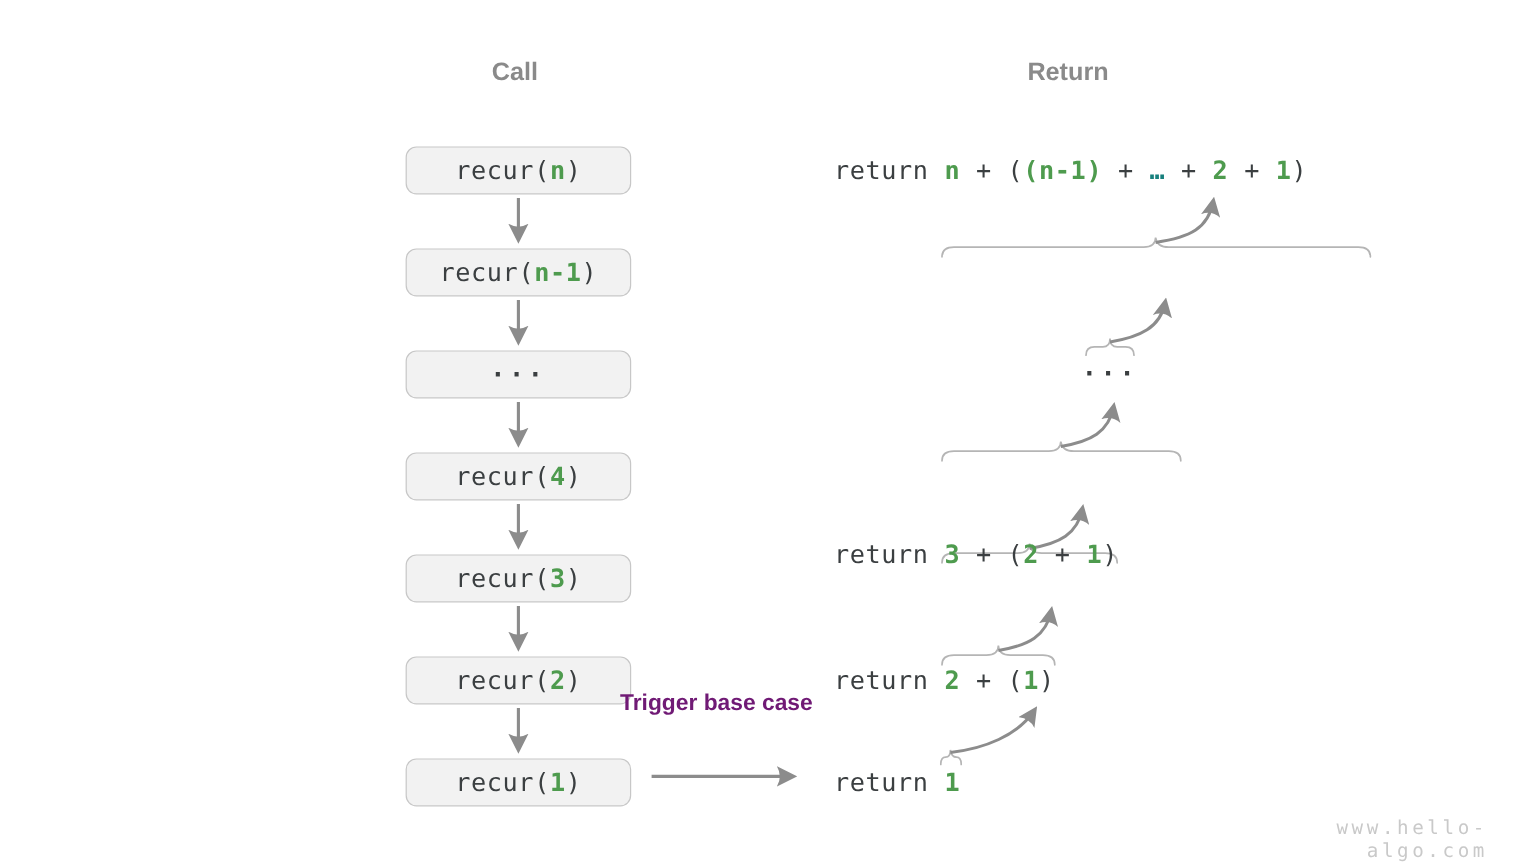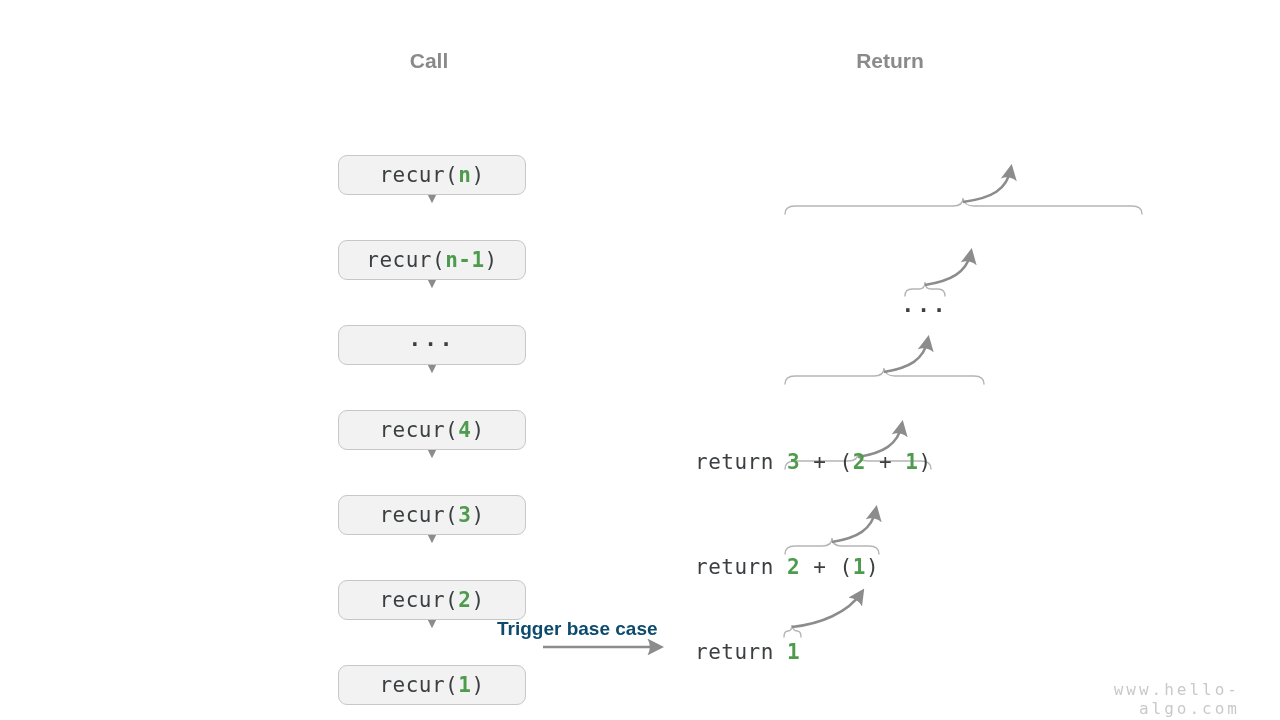--- a/index.html
+++ b/index.html
@@ -24,45 +24,44 @@
     position:absolute;
     left:338px;width:188px;height:40px;
     background:#f2f2f2;
     border:1.5px solid #c7c7c7;
     border-radius:9px;
     box-sizing:border-box;
     display:flex;align-items:center;justify-content:center;
     font-size:21px;
     letter-spacing:0.5px;
     color:#3b3f41;
-    margin-top:33px;
   }
   .call-box.dots{letter-spacing:3px;font-weight:bold;}
   .ret-line{
     position:absolute;
     left:695px;height:28px;
     font-size:21px;line-height:28px;
     letter-spacing:0.5px;
     white-space:pre;
     color:#3b3f41;
   }
   .ret-line.dots{
     left:897px;width:56px;text-align:center;
     letter-spacing:3px;font-weight:bold;
   }
   .c-dark{color:#3b3f41;}
   .c-green{color:#4e9b4e;font-weight:bold;}
   .c-teal{color:#17807d;font-weight:bold;}
   .trigger-label{
     position:absolute;
-    left:497px;top:618px;width:200px;
-    text-align:left;
+    left:497px;top:576px;width:200px;
+    text-align:center;
     font-family:"Liberation Sans","DejaVu Sans",sans-serif;
     font-weight:bold;font-size:19px;line-height:22px;
-    color:#0c4a6e;
+    color:#701a75;
   }
   .watermark{
     position:absolute;
     left:1040px;top:680px;width:200px;
     text-align:right;
     font-size:16px;letter-spacing:3px;
     color:#c9c9c9;
   }
   .overlay{
     position:absolute;left:0;top:0;
@@ -141,20 +140,21 @@
       <span class="c-dark">recur(</span>
       <span class="c-green">2</span>
       <span class="c-dark">)</span>
     </div>
   <div class="call-box" style="top:632px">
       <span class="c-dark">recur(</span>
       <span class="c-green">1</span>
       <span class="c-dark">)</span>
     </div>
 
+  <div class="ret-line" style="top:128px"><span class="c-dark">return </span><span class="c-green">n</span><span class="c-dark"> + (</span><span class="c-green">(n-1)</span><span class="c-dark"> + </span><span class="c-teal">…</span><span class="c-dark"> + </span><span class="c-green">2</span><span class="c-dark"> + </span><span class="c-green">1</span><span class="c-dark">)</span></div>
   <div class="ret-line dots" style="top:297px"><span class="c-dark">···</span></div>
   <div class="ret-line" style="top:448px"><span class="c-dark">return </span><span class="c-green">3</span><span class="c-dark"> + (</span><span class="c-green">2</span><span class="c-dark"> + </span><span class="c-green">1</span><span class="c-dark">)</span></div>
   <div class="ret-line" style="top:553px"><span class="c-dark">return </span><span class="c-green">2</span><span class="c-dark"> + (</span><span class="c-green">1</span><span class="c-dark">)</span></div>
   <div class="ret-line" style="top:638px"><span class="c-dark">return </span><span class="c-green">1</span></div>
 
   <div class="trigger-label">Trigger base case</div>
 
   <div class="watermark">www.hello-algo.com</div>
 
 </div>

